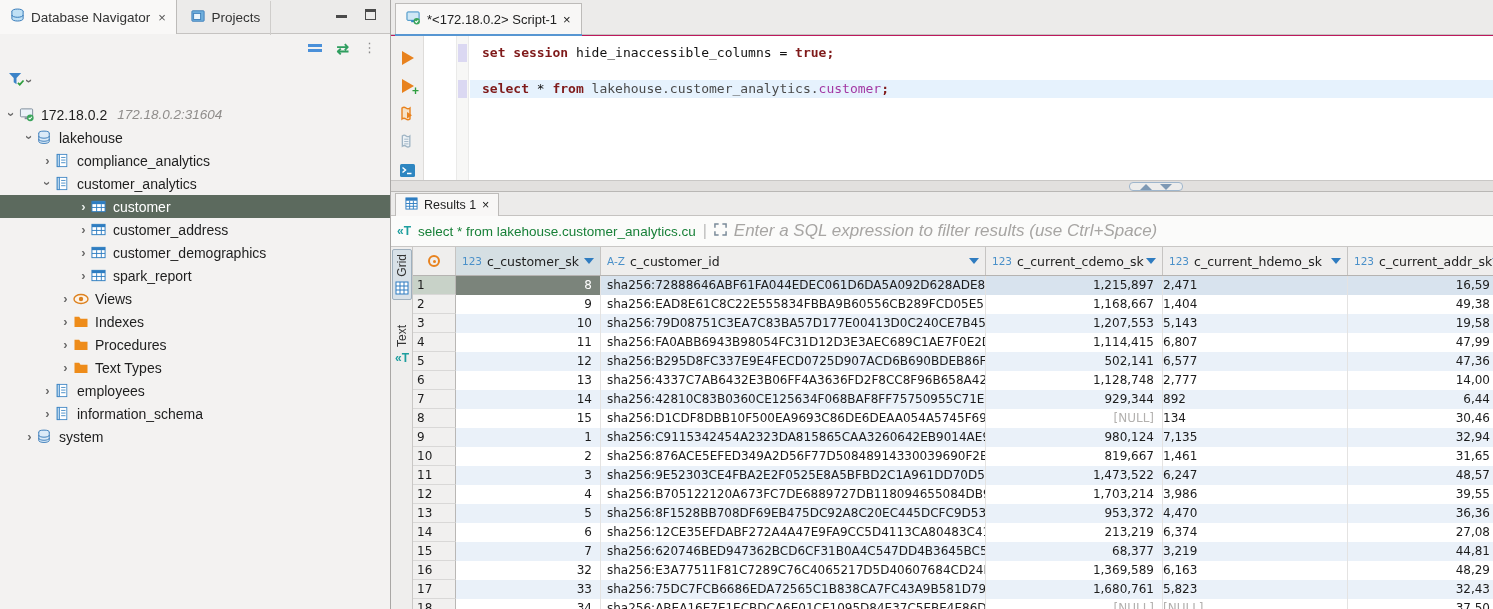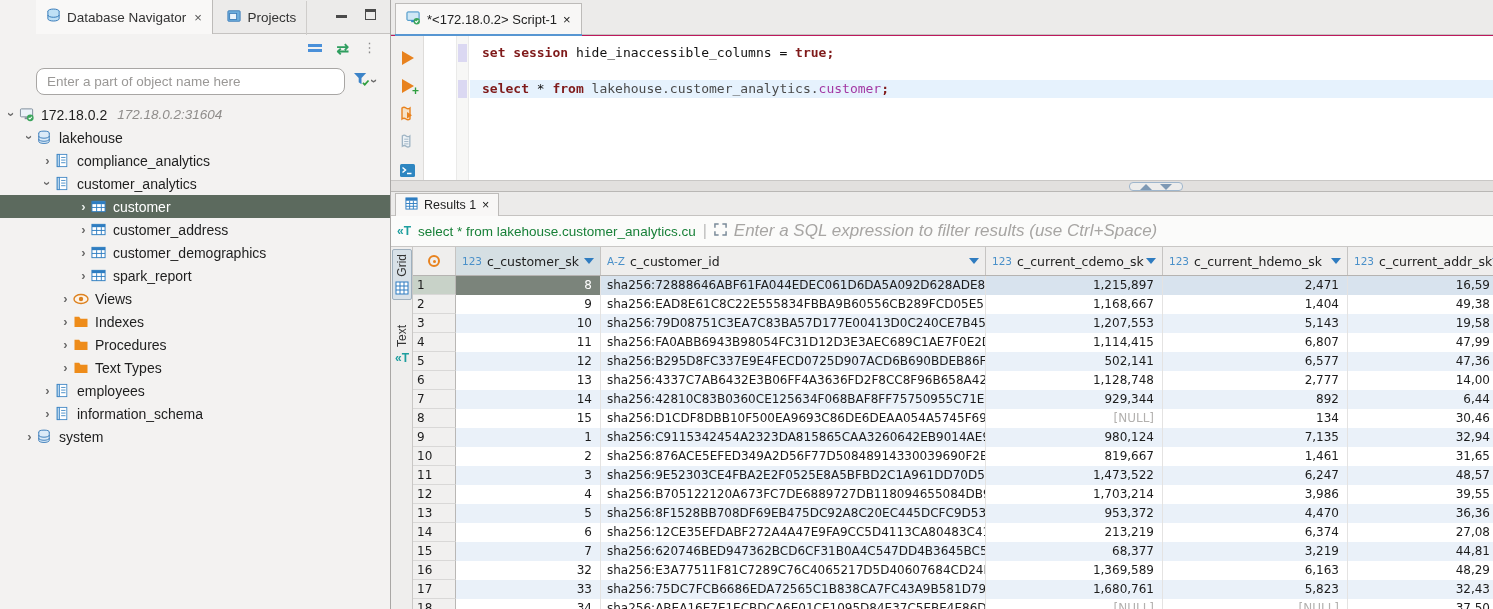--- a/index.html
+++ b/index.html
@@ -1,21 +1,21 @@
 <!DOCTYPE html>
 <html><head>
 <meta charset="utf-8">
 <style>
   * { box-sizing: border-box; margin:0; padding:0; }
   html,body { width:1493px; height:609px; overflow:hidden; }
   body { font-family:"Liberation Sans", sans-serif; background:#ECEBEA; color:#222; }
   .app { position:relative; width:1493px; height:609px; overflow:hidden; background:#ECEBEA; }
 
   
-  .left { position:absolute; left:0; top:0; width:390px; height:609px; background:#F3F2F1;padding-left:36px; }
+  .left { position:absolute; left:0; top:0; width:390px; height:609px; background:#F3F2F1; }
   .lp-tabbar { position:relative; height:34px; background:#ECEBEA; border-bottom:1px solid #C5C3C1; }
   .tab { display:inline-flex; align-items:center; gap:6px; height:34px; padding:0 10px; font-size:13.5px; color:#333; border-right:1px solid #CFCDCB; }
   .tab--active { background:#F9F8F7; border-right:1px solid #BDBBB9; }
   .tab .x { color:#555; font-size:13px; margin-left:2px; }
   .winbtns { position:absolute; right:14px; top:9px; display:flex; gap:18px; align-items:center; }
   .btn-min { width:11px; height:3px; background:#4a4a4a; margin-top:3px; }
   .btn-max { width:11px; height:11px; border:1px solid #4a4a4a; border-top:3px solid #4a4a4a; background:transparent; }
 
   .lp-toolbar { height:28px; display:flex; justify-content:flex-end; align-items:center; gap:14px; padding-right:14px; background:#F3F2F1; }
   .ico-collapse { width:14px; height:10px; position:relative; }
@@ -105,21 +105,21 @@
   .gr { display:flex; height:19px; line-height:18px; background:#fff; }
   .gr.odd { background:#EAF1F9; }
   .gr.sel { background:#D8E3EE; }
   .c { flex:none; overflow:hidden; white-space:nowrap; border-right:1px solid #E4E3E2; font-size:12px; color:#1c1c1c; }
   .rh { width:43px; background:#F1F0EF; border-right:1px solid #B9B7B5; border-bottom:1px solid #D9D8D7; padding-left:4px; }
   .gr.sel .rh { background:#C8D2C8; }
   .csk { width:145px; text-align:right; padding-right:8px; }
   .selcell { background:#7B847B; color:#fff; }
   .cid { width:385px; padding-left:6px; }
   .ccd { width:177px; text-align:right; padding-right:8px; }
-  .chd { width:185px; text-align:right; padding-right:8px; }
+  .chd { width:185px; padding-right:8px; }
   .cad { width:154px; text-align:right; padding-right:12px; border-right:none; }
   .null { color:#B3B1AF; }
 </style>
 </head>
 <body>
 
 <div class="app">
 
   <div class="left">
     <div class="lp-tabbar">
@@ -145,21 +145,20 @@
       </div>
     </div>
 
     <div class="lp-toolbar">
       <span class="ico-collapse"></span>
       <span class="ico-link">⇄</span>
       <span class="ico-dots">⋮</span>
     </div>
 
     <div class="lp-search">
-      <input class="search-input" placeholder="Enter a part of object name here" style="">
       <span class="search-icons">
         <span><svg width="17" height="15" viewBox="0 0 18 16">
               <path d="M1 1 h13 l-5 5.5 v6.5 l-3 -2.2 v-4.3 z" fill="#3B83C8"></path>
               <path d="M10.5 11.5 l2 2 l4 -4.5" fill="none" stroke="#2F9E3F" stroke-width="1.8"></path>
             </svg></span>
         <span class="chev">›</span>
       </span>
     </div>
 
     <div class="tree">

